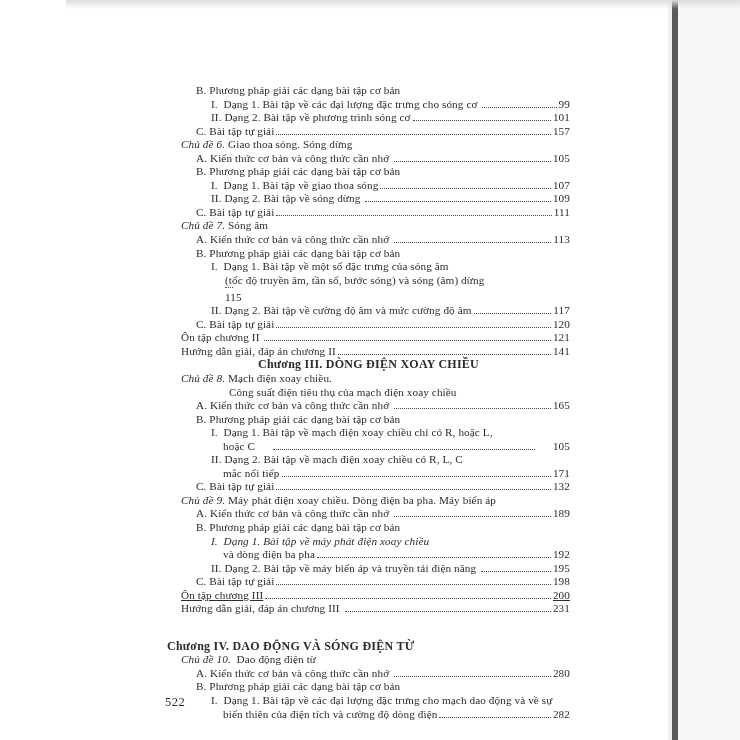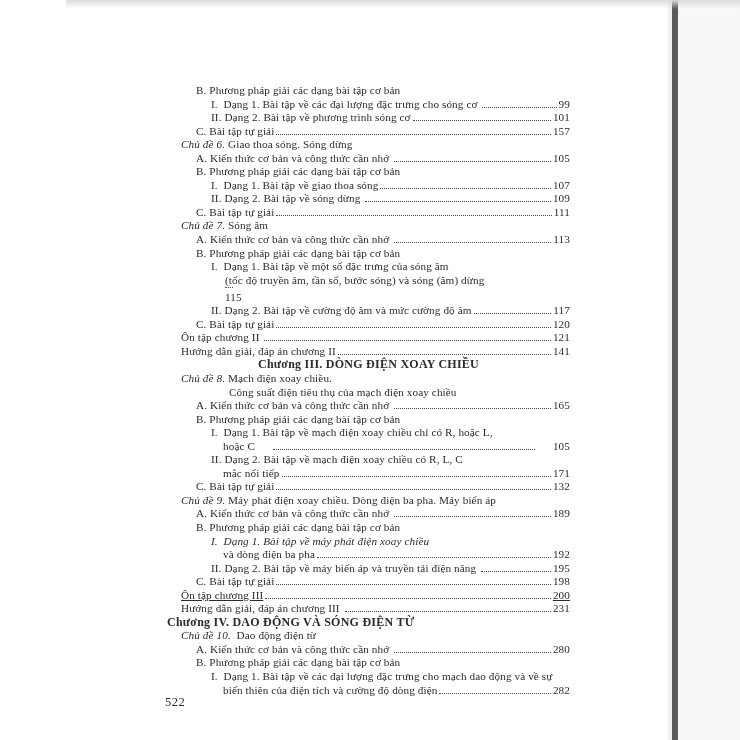--- a/index.html
+++ b/index.html
@@ -286,21 +286,21 @@
     <span class="t">Ôn tập chương III</span>
     <span class="leader"></span>
     <span class="pg">200</span>
   </div>
       <div class="row" style="padding-left: 14px;">
     
     <span class="t">Hướng dẫn giải, đáp án chương III </span>
     <span class="leader"></span>
     <span class="pg">231</span>
   </div>
-      <div class="row b" style="padding-left: 0px;">
+      <div class="row b" style="padding-left: 0px; margin-top: 24px;">
     
     <span class="t">Chương IV. DAO ĐỘNG VÀ SÓNG ĐIỆN TỪ</span>
     
     
   </div>
       <div class="row" style="padding-left: 14px;">
     <span class="it">Chủ đề 10.</span>
     <span class="t">  Dao động điện từ</span>
     
     

